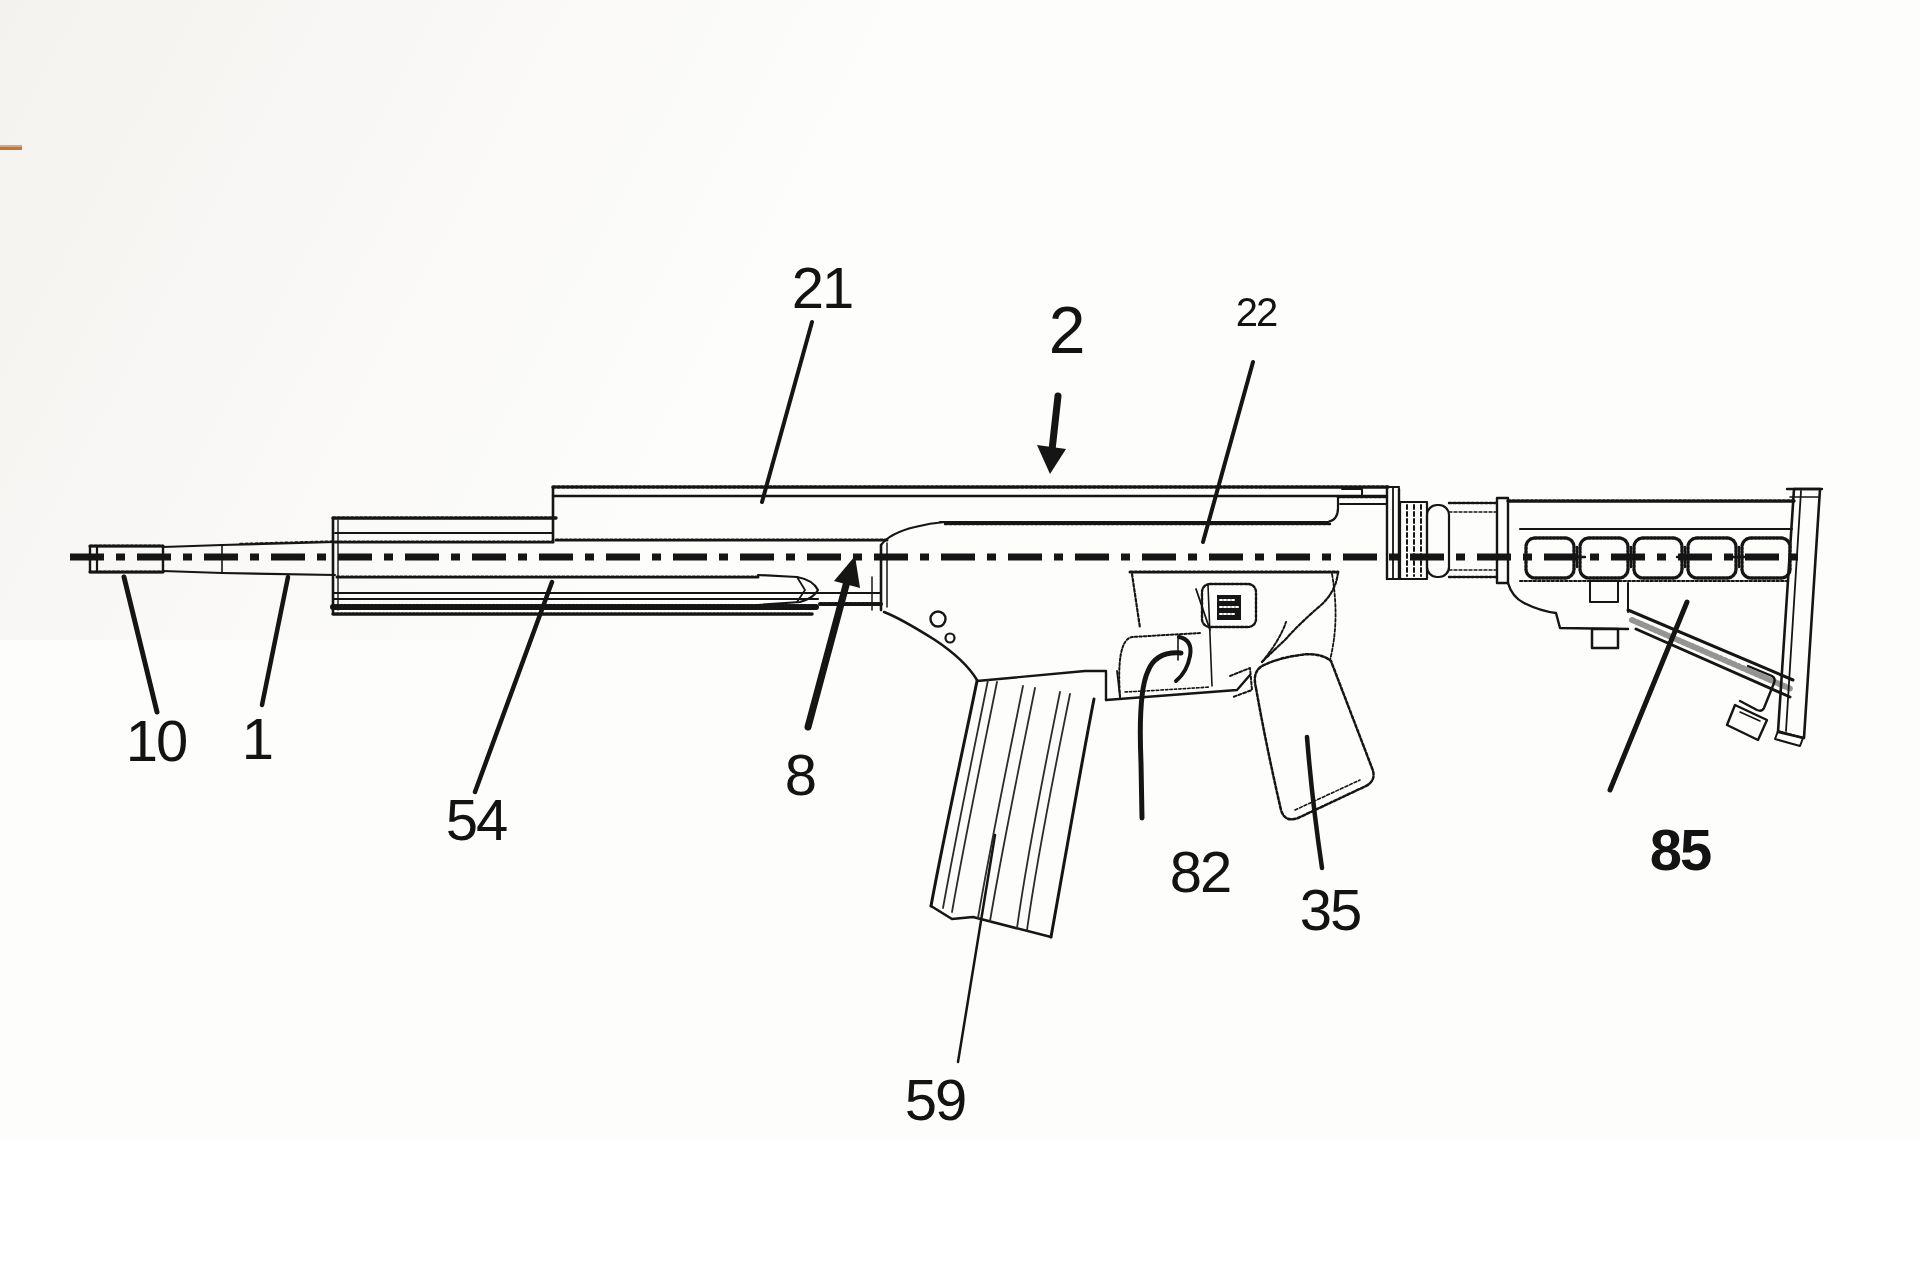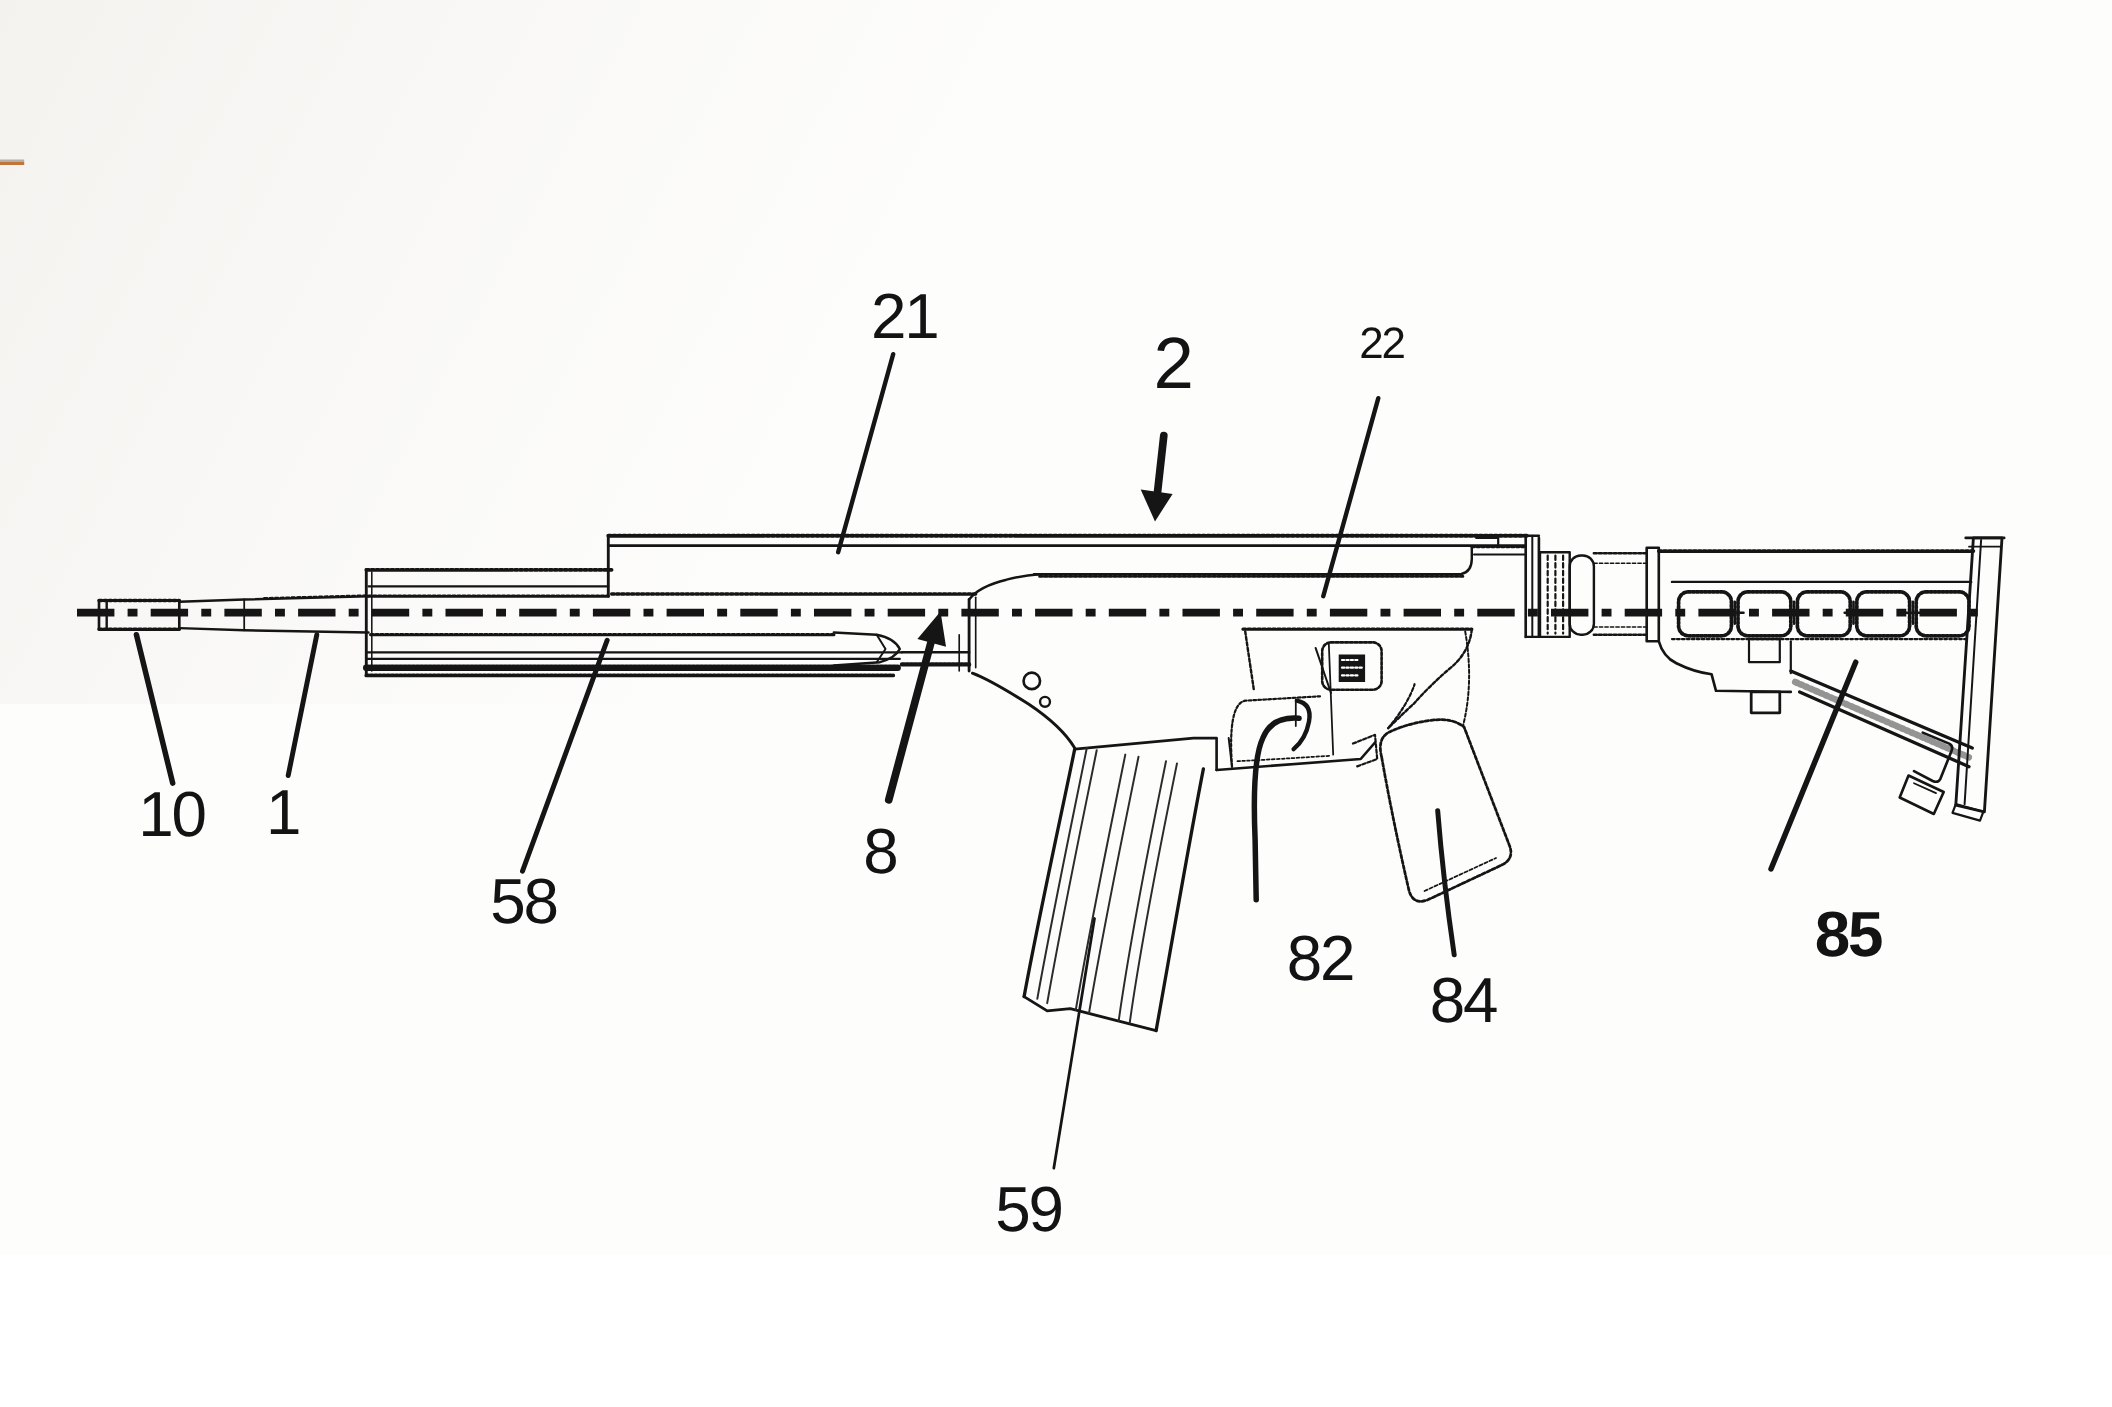--- a/index.html
+++ b/index.html
@@ -229,20 +229,20 @@
         <path stroke-width="5" d="M1610,790 L1687,602"></path>
       </g>
   </svg>
 
   <div id="labels">
       <div class="ref-label" style="left: 822px; top: 288px; font-size: 58px;">21</div>
       <div class="ref-label" style="left: 1066px; top: 330px; font-size: 66px;">2</div>
       <div class="ref-label" style="left: 1256px; top: 312px; font-size: 40px;">22</div>
       <div class="ref-label" style="left: 156px; top: 741px; font-size: 58px;">10</div>
       <div class="ref-label" style="left: 257px; top: 739px; font-size: 58px;">1</div>
-      <div class="ref-label" style="left: 476px; top: 820px; font-size: 58px;">58</div>
+      <div class="ref-label" style="left: 476px; top: 820px; font-size: 58px;">54</div>
       <div class="ref-label" style="left: 800px; top: 775px; font-size: 58px;">8</div>
       <div class="ref-label" style="left: 1156px; top: 872px; font-size: 58px; margin-left: 44px;">82</div>
-      <div class="ref-label" style="left: 1330px; top: 910px; font-size: 58px;">84</div>
+      <div class="ref-label" style="left: 1330px; top: 910px; font-size: 58px;">35</div>
       <div class="ref-label" style="left: 935px; top: 1100px; font-size: 58px;">59</div>
       <div class="ref-label" style="left: 1680px; top: 850px; font-size: 58px; font-weight: bold;">85</div>
     </div>
 </div>
 
 </body></html>

